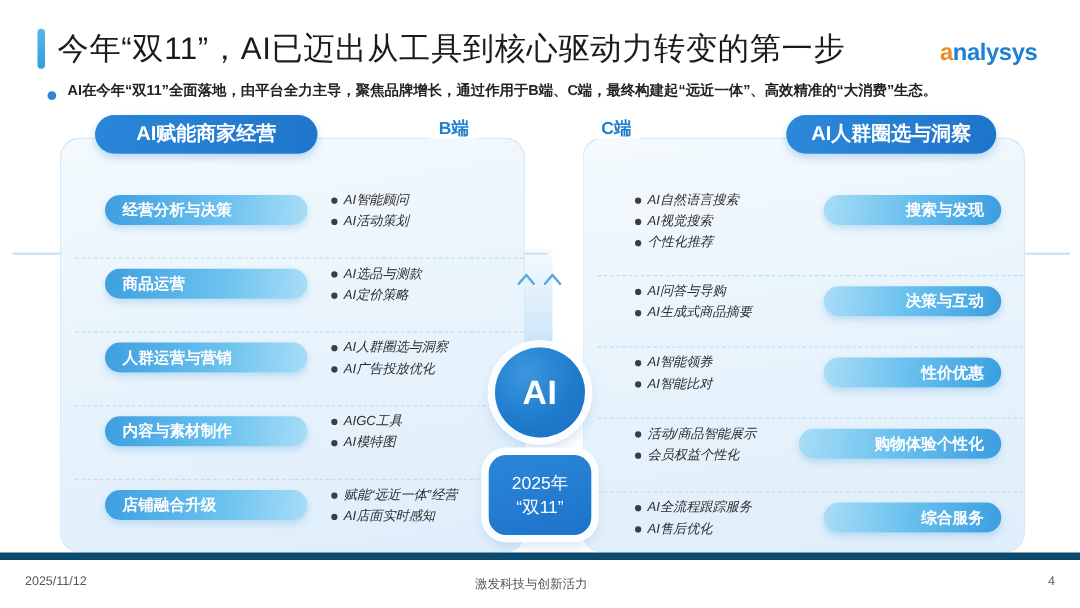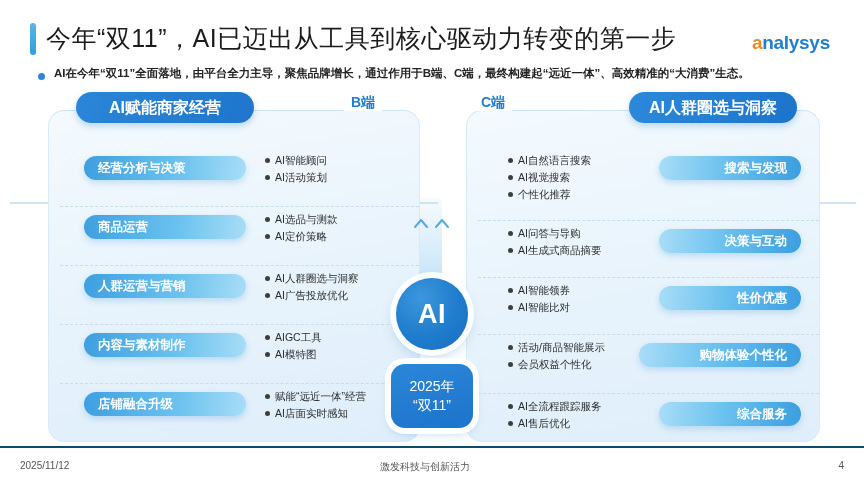--- a/index.html
+++ b/index.html
@@ -48,21 +48,21 @@
   .side-label.b{left:344px;}
   .side-label.c{left:474px;}
 
   
   .rows{position:absolute;top:37px;left:0;right:0;}
   .row{position:relative;height:58px;margin-left:11px;}
   .row+.row{border-top:1px dashed #c6ddef;}
   .row .pill{position:absolute;top:8px;height:24px;line-height:24px;border-radius:12px;
     color:#fff;font-size:12.5px;font-weight:bold;
     box-shadow:0 3px 6px rgba(61,148,214,.25);}
-  .row .items{position:absolute;top:4px;font-size:10.5px;color:#2c2c2c;line-height:17px;}
+  .row .items{position:absolute;top:4px;font-size:10.5px;color:#2c2c2c;line-height:17px;font-style:italic;}
   .row .items div{display:flex;align-items:center;white-space:nowrap;}
   .row .items i{display:inline-block;width:5px;height:5px;border-radius:50%;
     background:#3d3d3d;margin-right:5px;flex:0 0 auto;font-style:normal;}
 
   
   .panel.left .row .pill{left:24px;padding-left:14px;text-align:left;
     background:linear-gradient(95deg,#3e9fe0 0%,#6dc3ef 60%,#a8ddf7 100%);}
   .panel.left .row .items{left:205px;}
   .panel.left .row.r1 .pill{width:148px;}
   .panel.left .row.r2 .pill{width:148px;}
@@ -102,21 +102,21 @@
   .yr-box b{color:#fff;font-size:14px;font-weight:normal;line-height:19px;display:block;}
 
   
   .rail{position:absolute;top:110px;height:1.5px;background:#cfe4f5;}
   .rail.l1{left:10px;width:58px;}
   .rail.l2{left:376px;width:62px;}
   .rail.r1{left:516px;width:104px;}
   .rail.r2{left:806px;width:50px;}
 
   
-  .footer{position:absolute;left:0;bottom:0;width:864px;height:38px;border-top:2px solid #0c4a6e;}
+  .footer{position:absolute;left:0;bottom:0;width:864px;height:38px;border-top:6px solid #0c4a6e;}
   .f-date{position:absolute;left:20px;top:12px;font-size:10px;color:#555;}
   .f-mid{position:absolute;left:380px;top:12px;font-size:10px;color:#555;}
   .f-page{position:absolute;right:20px;top:12px;font-size:10px;color:#555;}
 </style>
 </head>
 <body>
 
 <div class="slide">
 
   <div class="title-row">

